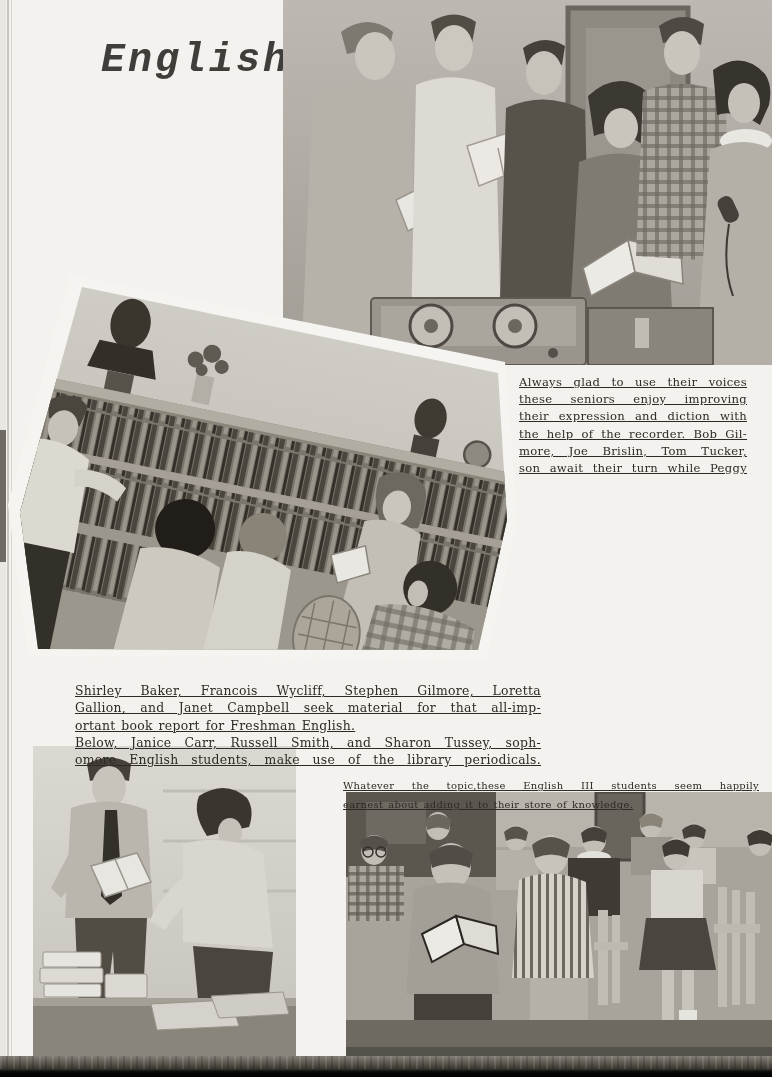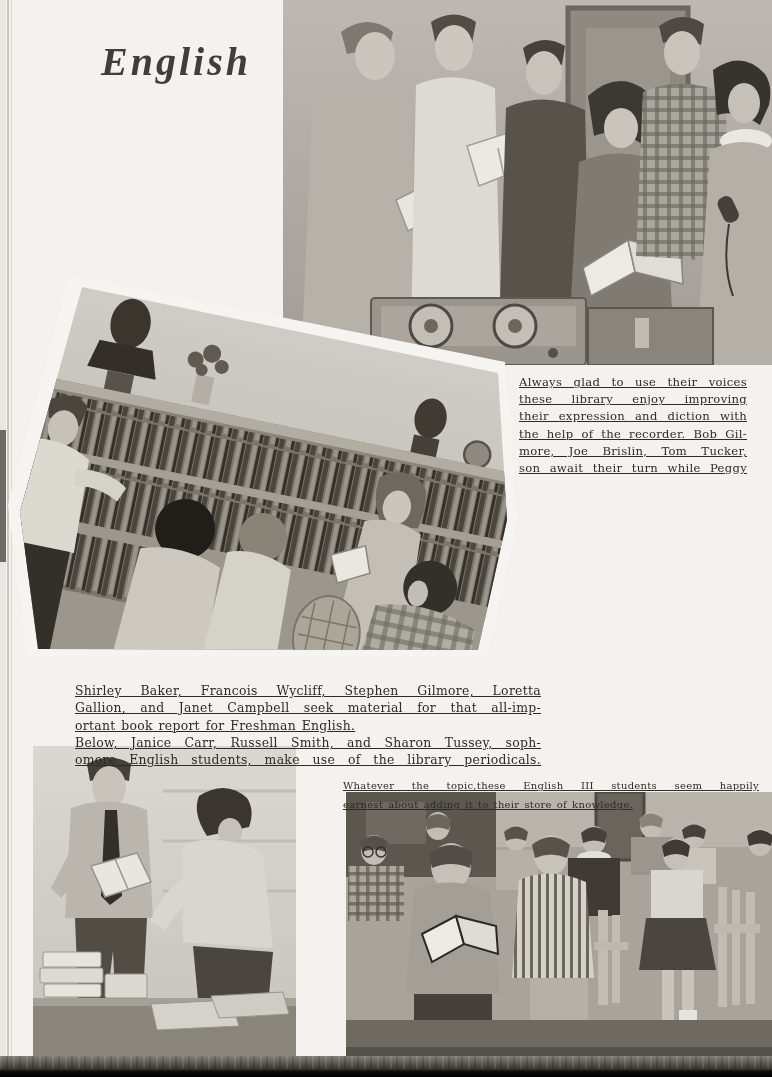--- a/index.html
+++ b/index.html
@@ -9,21 +9,21 @@
     font-family:"DejaVu Serif", serif;
   }
   
   .edge-strip{position:absolute;left:0;top:0;width:6px;height:1077px;background:#e9e7e2;}
   .gutter-line-a{position:absolute;left:7px;top:0;width:2px;height:1056px;background:#c9c6c0;}
   .gutter-line-b{position:absolute;left:11px;top:0;width:1px;height:1056px;background:#dcd9d3;}
   .gutter-patch{position:absolute;left:0;top:430px;width:6px;height:132px;background:#6f6b64;}
 
   .title{
     position:absolute;left:101px;top:38px;margin:0;
-    font-family:Liberation Serif, serif;font-style:italic;font-weight:600;
+    font-family:Liberation Mono, monospace;font-style:italic;font-weight:600;
     font-size:40px;letter-spacing:3px;color:#403e3a;
   }
 
   figure{margin:0;padding:0;}
   .photo{position:absolute;overflow:hidden;}
   .photo svg{display:block;}
 
   .photo-recorder{left:283px;top:0;width:489px;height:365px;z-index:1;}
 
   .library-wrap{position:absolute;left:0;top:270px;width:530px;height:400px;z-index:2;}
@@ -201,21 +201,21 @@
           <circle cx="402" cy="224" r="27" fill="#332f29"></circle>
           <ellipse cx="391" cy="232" rx="10" ry="13" fill="#c2beb5"></ellipse>
           <path d="M352,252 Q402,236 454,256 L462,400 L338,400 Z" fill="url(#plaid2)"></path>
         </g>
       </svg>
     </figure>
   </div>
 
   <div class="caption caption-recorder">
     <div class="cap-line">Always glad to use their voices</div>
-    <div class="cap-line">these library enjoy improving</div>
+    <div class="cap-line">these seniors enjoy improving</div>
     <div class="cap-line">their expression and diction with</div>
     <div class="cap-line">the help of the recorder. Bob Gil-</div>
     <div class="cap-line">more, Joe Brislin, Tom Tucker,</div>
     <div class="cap-line">son await their turn while Peggy</div>
   </div>
 
   <div class="caption caption-library">
     <div class="cap-line">Shirley Baker, Francois Wycliff, Stephen Gilmore, Loretta</div>
     <div class="cap-line">Gallion, and Janet Campbell seek material for that all-imp-</div>
     <div class="cap-line noj">ortant book report for Freshman English.</div>

